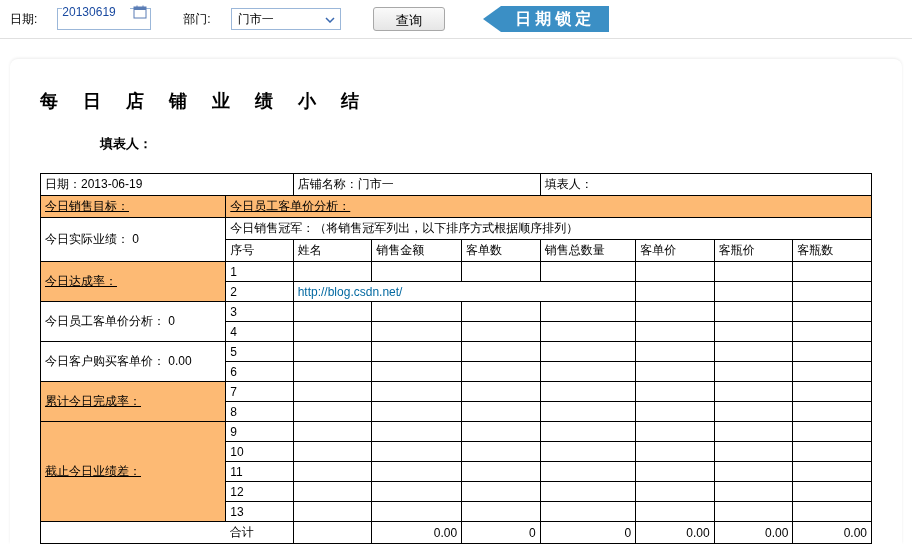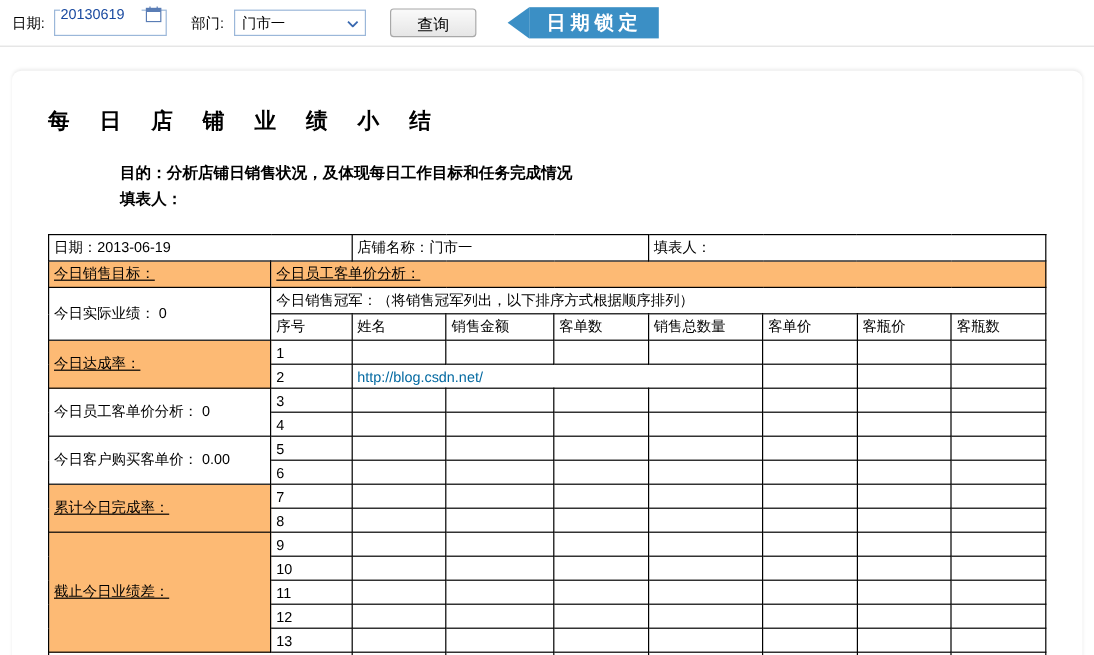--- a/index.html
+++ b/index.html
@@ -1,17 +1,17 @@
 <!DOCTYPE html>
 <html><head>
 <meta charset="utf-8">
 <style>
   * { box-sizing: border-box; margin: 0; padding: 0; }
   body { font-family: "SimSun", "Microsoft YaHei", sans-serif; font-size: 12px; background: #fff; width: 912px; }
-  .toolbar { display: flex; align-items: center; padding: 6px 10px; gap: 6px; border-bottom: 1px solid #e0e0e0; }
+  .toolbar { display: flex; align-items: center; padding: 6px 10px; gap: 18px; border-bottom: 1px solid #e0e0e0; }
   .toolbar label { margin-right: 2px; }
   .date-input { display: inline-flex; align-items: center; border: 1px solid #9bb7d9; background: #fff; height: 22px; padding: 0 2px 14px 4px; }
   .date-input input { border: none; outline: none; color: #1a4aa0; width: 68px; font-size: 12px; }
   .date-input .cal-icon { width: 16px; height: 16px; display: inline-flex; align-items: center; justify-content: center; margin-left: 2px; cursor: pointer; }
   .dropdown { display: inline-flex; align-items: center; border: 1px solid #9bb7d9; background: #fff; height: 22px; width: 110px; padding: 0 2px 0 6px; cursor: pointer; }
   .dropdown .dd-text { flex: 1; }
   .dropdown .chev { width: 16px; text-align: center; color: #3a69b0; }
   .btn { border: 1px solid #a8a8a8; background: linear-gradient(#fafafa,#e6e6e6); height: 24px; padding: 4px 22px; border-radius: 3px; cursor: pointer; }
   .arrow-badge { display: inline-flex; align-items: center; margin-left: 20px; font-family: Liberation Mono, monospace; }
   .arrow-badge .tri { width: 0; height: 0; border-top: 13px solid transparent; border-bottom: 13px solid transparent; border-right: 18px solid #3b8fc5; }
@@ -56,21 +56,20 @@
   </span>
   <button class="btn" style="margin-left:14px;">查询</button>
   <span class="arrow-badge">
     <span class="tri"></span>
     <span class="box">日期锁定</span>
   </span>
 </div>
 
 <div class="page">
   <div class="title">每 日 店 铺 业 绩 小 结</div>
-  <div class="meta">目的：分析店铺日销售状况，及体现每日工作目标和任务完成情况</div>
   <div class="meta2">填表人：</div>
 
   <table class="report">
     <colgroup>
       <col style="width:165px">
       <col style="width:60px">
         <col style="width:70px">
         <col style="width:80px">
       <col style="width:70px">
         <col style="width:85px">

